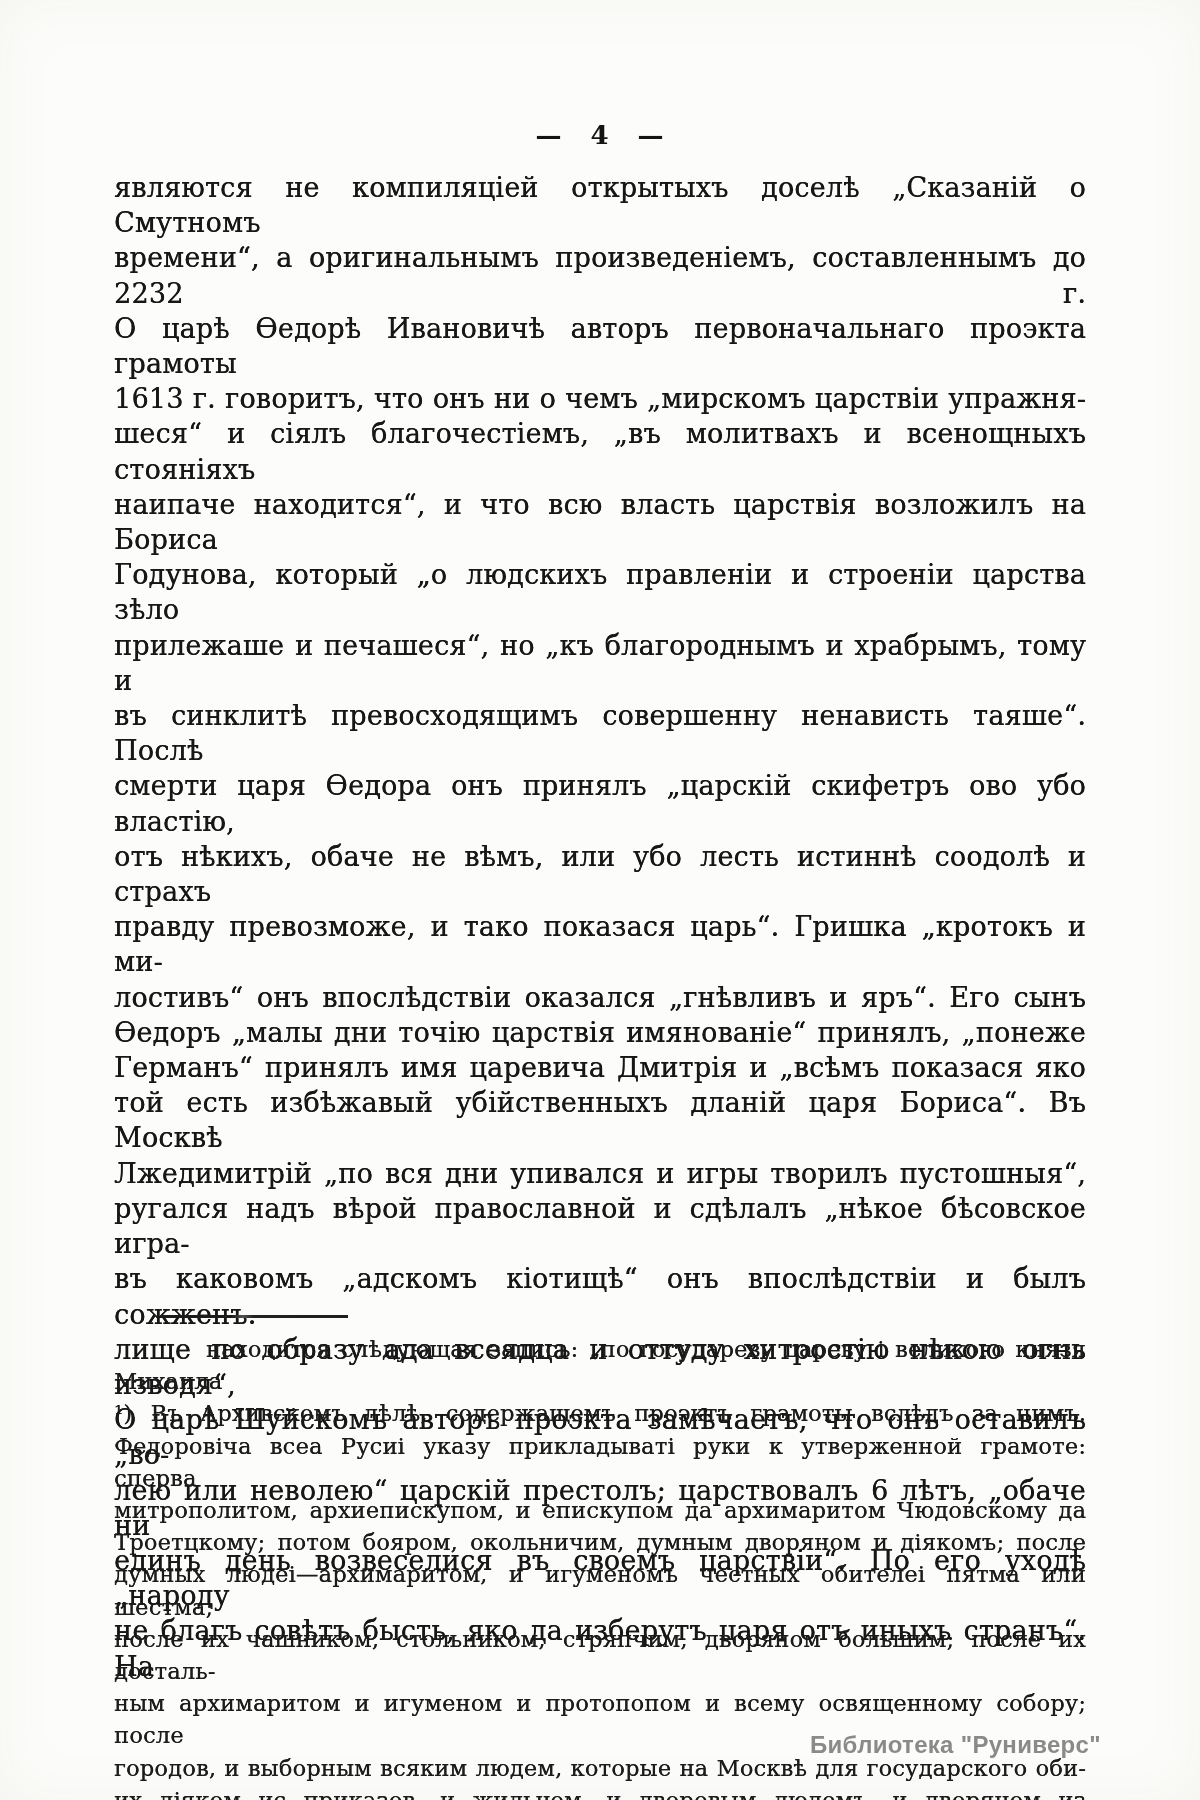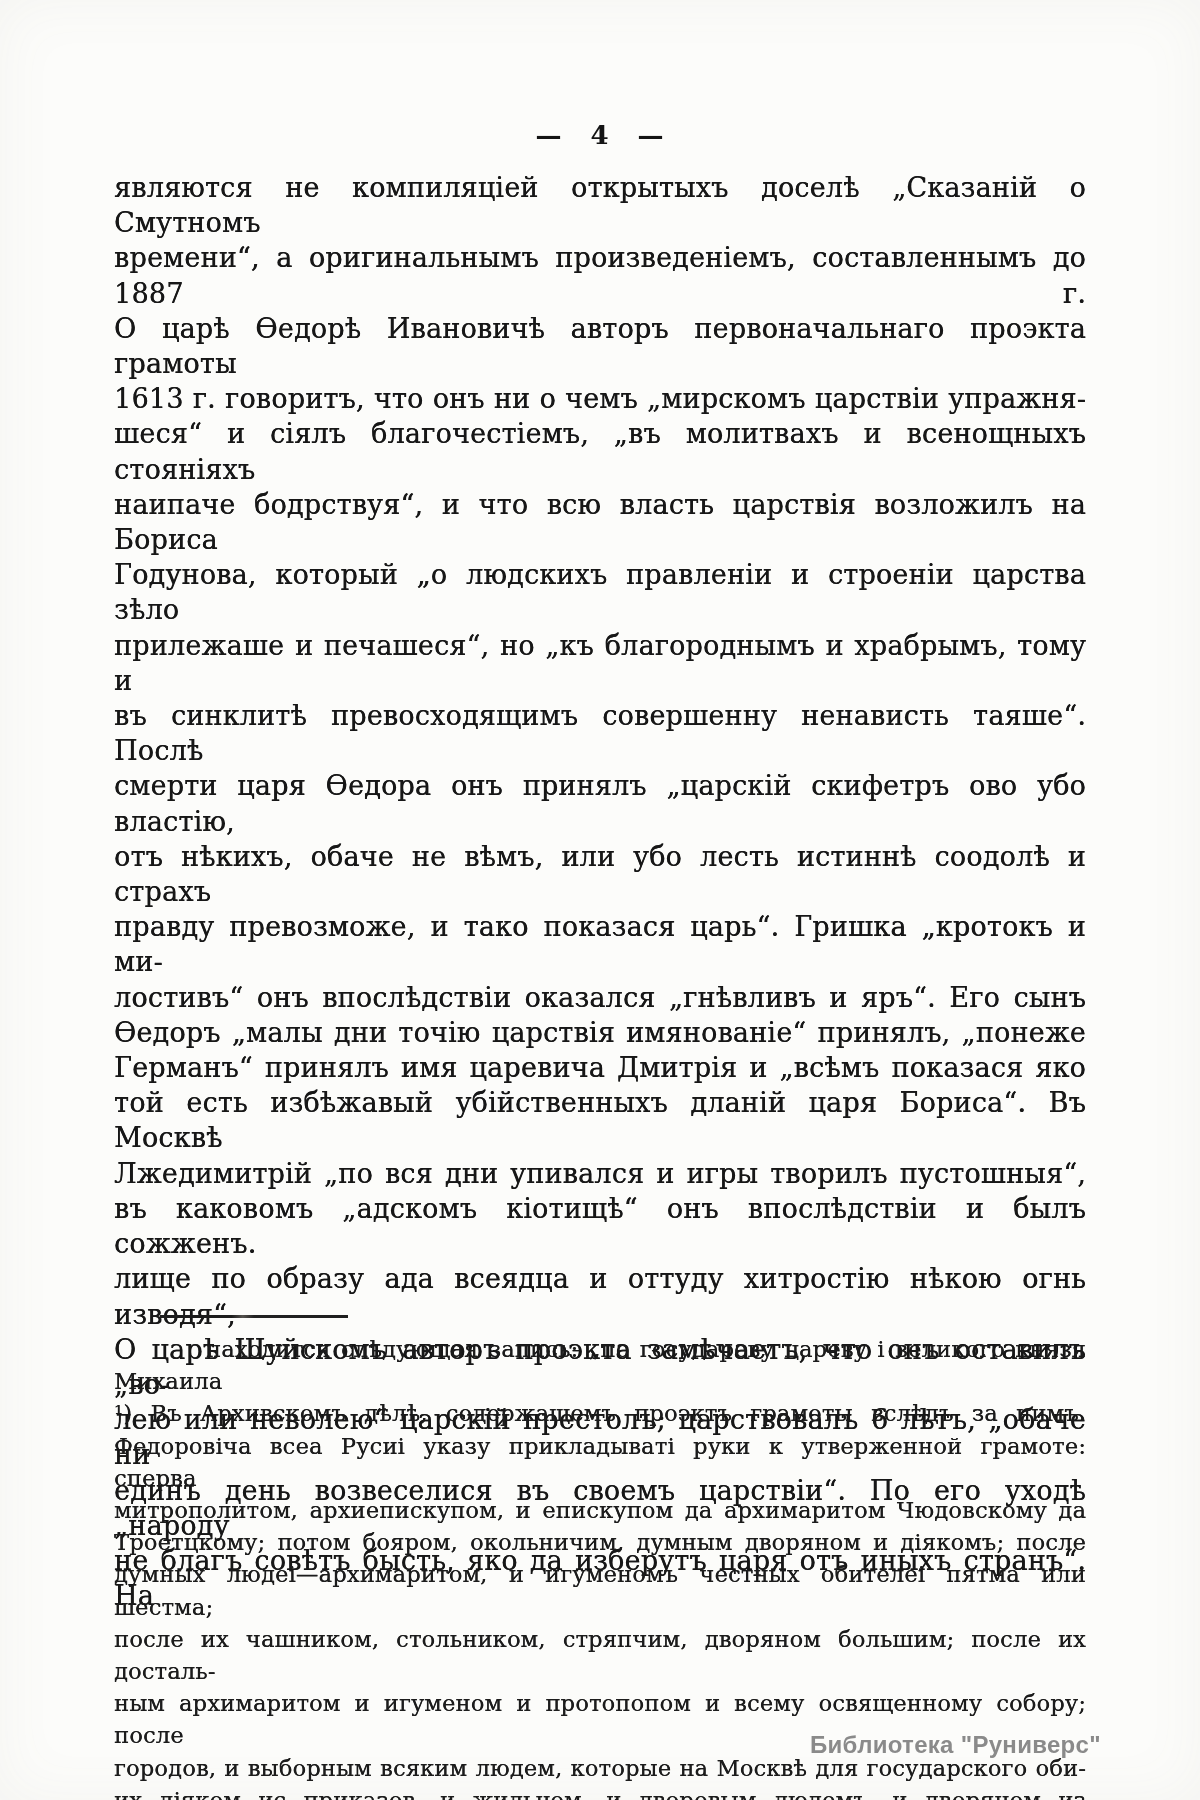--- a/index.html
+++ b/index.html
@@ -80,36 +80,37 @@
 </style>
 </head>
 <body>
 
 <div class="page">
 
   <div class="page-header">— 4 —</div>
 
   <div class="main-text">
       <div class="tline">являются не компиляціей открытыхъ доселѣ „Сказаній о Смутномъ</div>
-      <div class="tline">времени“, а оригинальнымъ произведеніемъ, составленнымъ до 1887 г.</div>
+      <div class="tline">времени“, а оригинальнымъ произведеніемъ, составленнымъ до 2232 г.</div>
       <div class="tline">О царѣ Ѳедорѣ Ивановичѣ авторъ первоначальнаго проэкта грамоты</div>
       <div class="tline">1613 г. говоритъ, что онъ ни о чемъ „мирскомъ царствіи упражня-</div>
       <div class="tline">шеся“ и сіялъ благочестіемъ, „въ молитвахъ и всенощныхъ стояніяхъ</div>
-      <div class="tline">наипаче бодрствуя“, и что всю власть царствія возложилъ на Бориса</div>
+      <div class="tline">наипаче находится“, и что всю власть царствія возложилъ на Бориса</div>
       <div class="tline">Годунова, который „о людскихъ правленіи и строеніи царства зѣло</div>
       <div class="tline">прилежаше и печашеся“, но „къ благороднымъ и храбрымъ, тому и</div>
       <div class="tline">въ синклитѣ превосходящимъ совершенну ненависть таяше“. Послѣ</div>
       <div class="tline">смерти царя Ѳедора онъ принялъ „царскій скифетръ ово убо властію,</div>
       <div class="tline">отъ нѣкихъ, обаче не вѣмъ, или убо лесть истиннѣ соодолѣ и страхъ</div>
       <div class="tline">правду превозможе, и тако показася царь“. Гришка „кротокъ и ми-</div>
       <div class="tline">лостивъ“ онъ впослѣдствіи оказался „гнѣвливъ и яръ“. Его сынъ</div>
       <div class="tline">Ѳедоръ „малы дни точію царствія имянованіе“ принялъ, „понеже</div>
       <div class="tline">Германъ“ принялъ имя царевича Дмитрія и „всѣмъ показася яко</div>
       <div class="tline">той есть избѣжавый убійственныхъ дланій царя Бориса“. Въ Москвѣ</div>
       <div class="tline">Лжедимитрій „по вся дни упивался и игры творилъ пустошныя“,</div>
+      <div class="tline">ругался надъ вѣрой православной и сдѣлалъ „нѣкое бѣсовское игра-</div>
       <div class="tline">въ каковомъ „адскомъ кіотищѣ“ онъ впослѣдствіи и былъ сожженъ.</div>
       <div class="tline">лище по образу ада всеядца и оттуду хитростію нѣкою огнь изводя“,</div>
       <div class="tline">О царѣ Шуйскомъ авторъ проэкта замѣчаетъ, что онъ оставилъ „во-</div>
       <div class="tline">лею или неволею“ царскій престолъ; царствовалъ 6 лѣтъ, „обаче ни</div>
       <div class="tline">единъ день возвеселися въ своемъ царствіи“. По его уходѣ „народу</div>
       <div class="tline">не благъ совѣтъ бысть, яко да изберутъ царя отъ иныхъ странъ“. На</div>
     </div>
 
   <div class="footnote-separator"></div>
 

